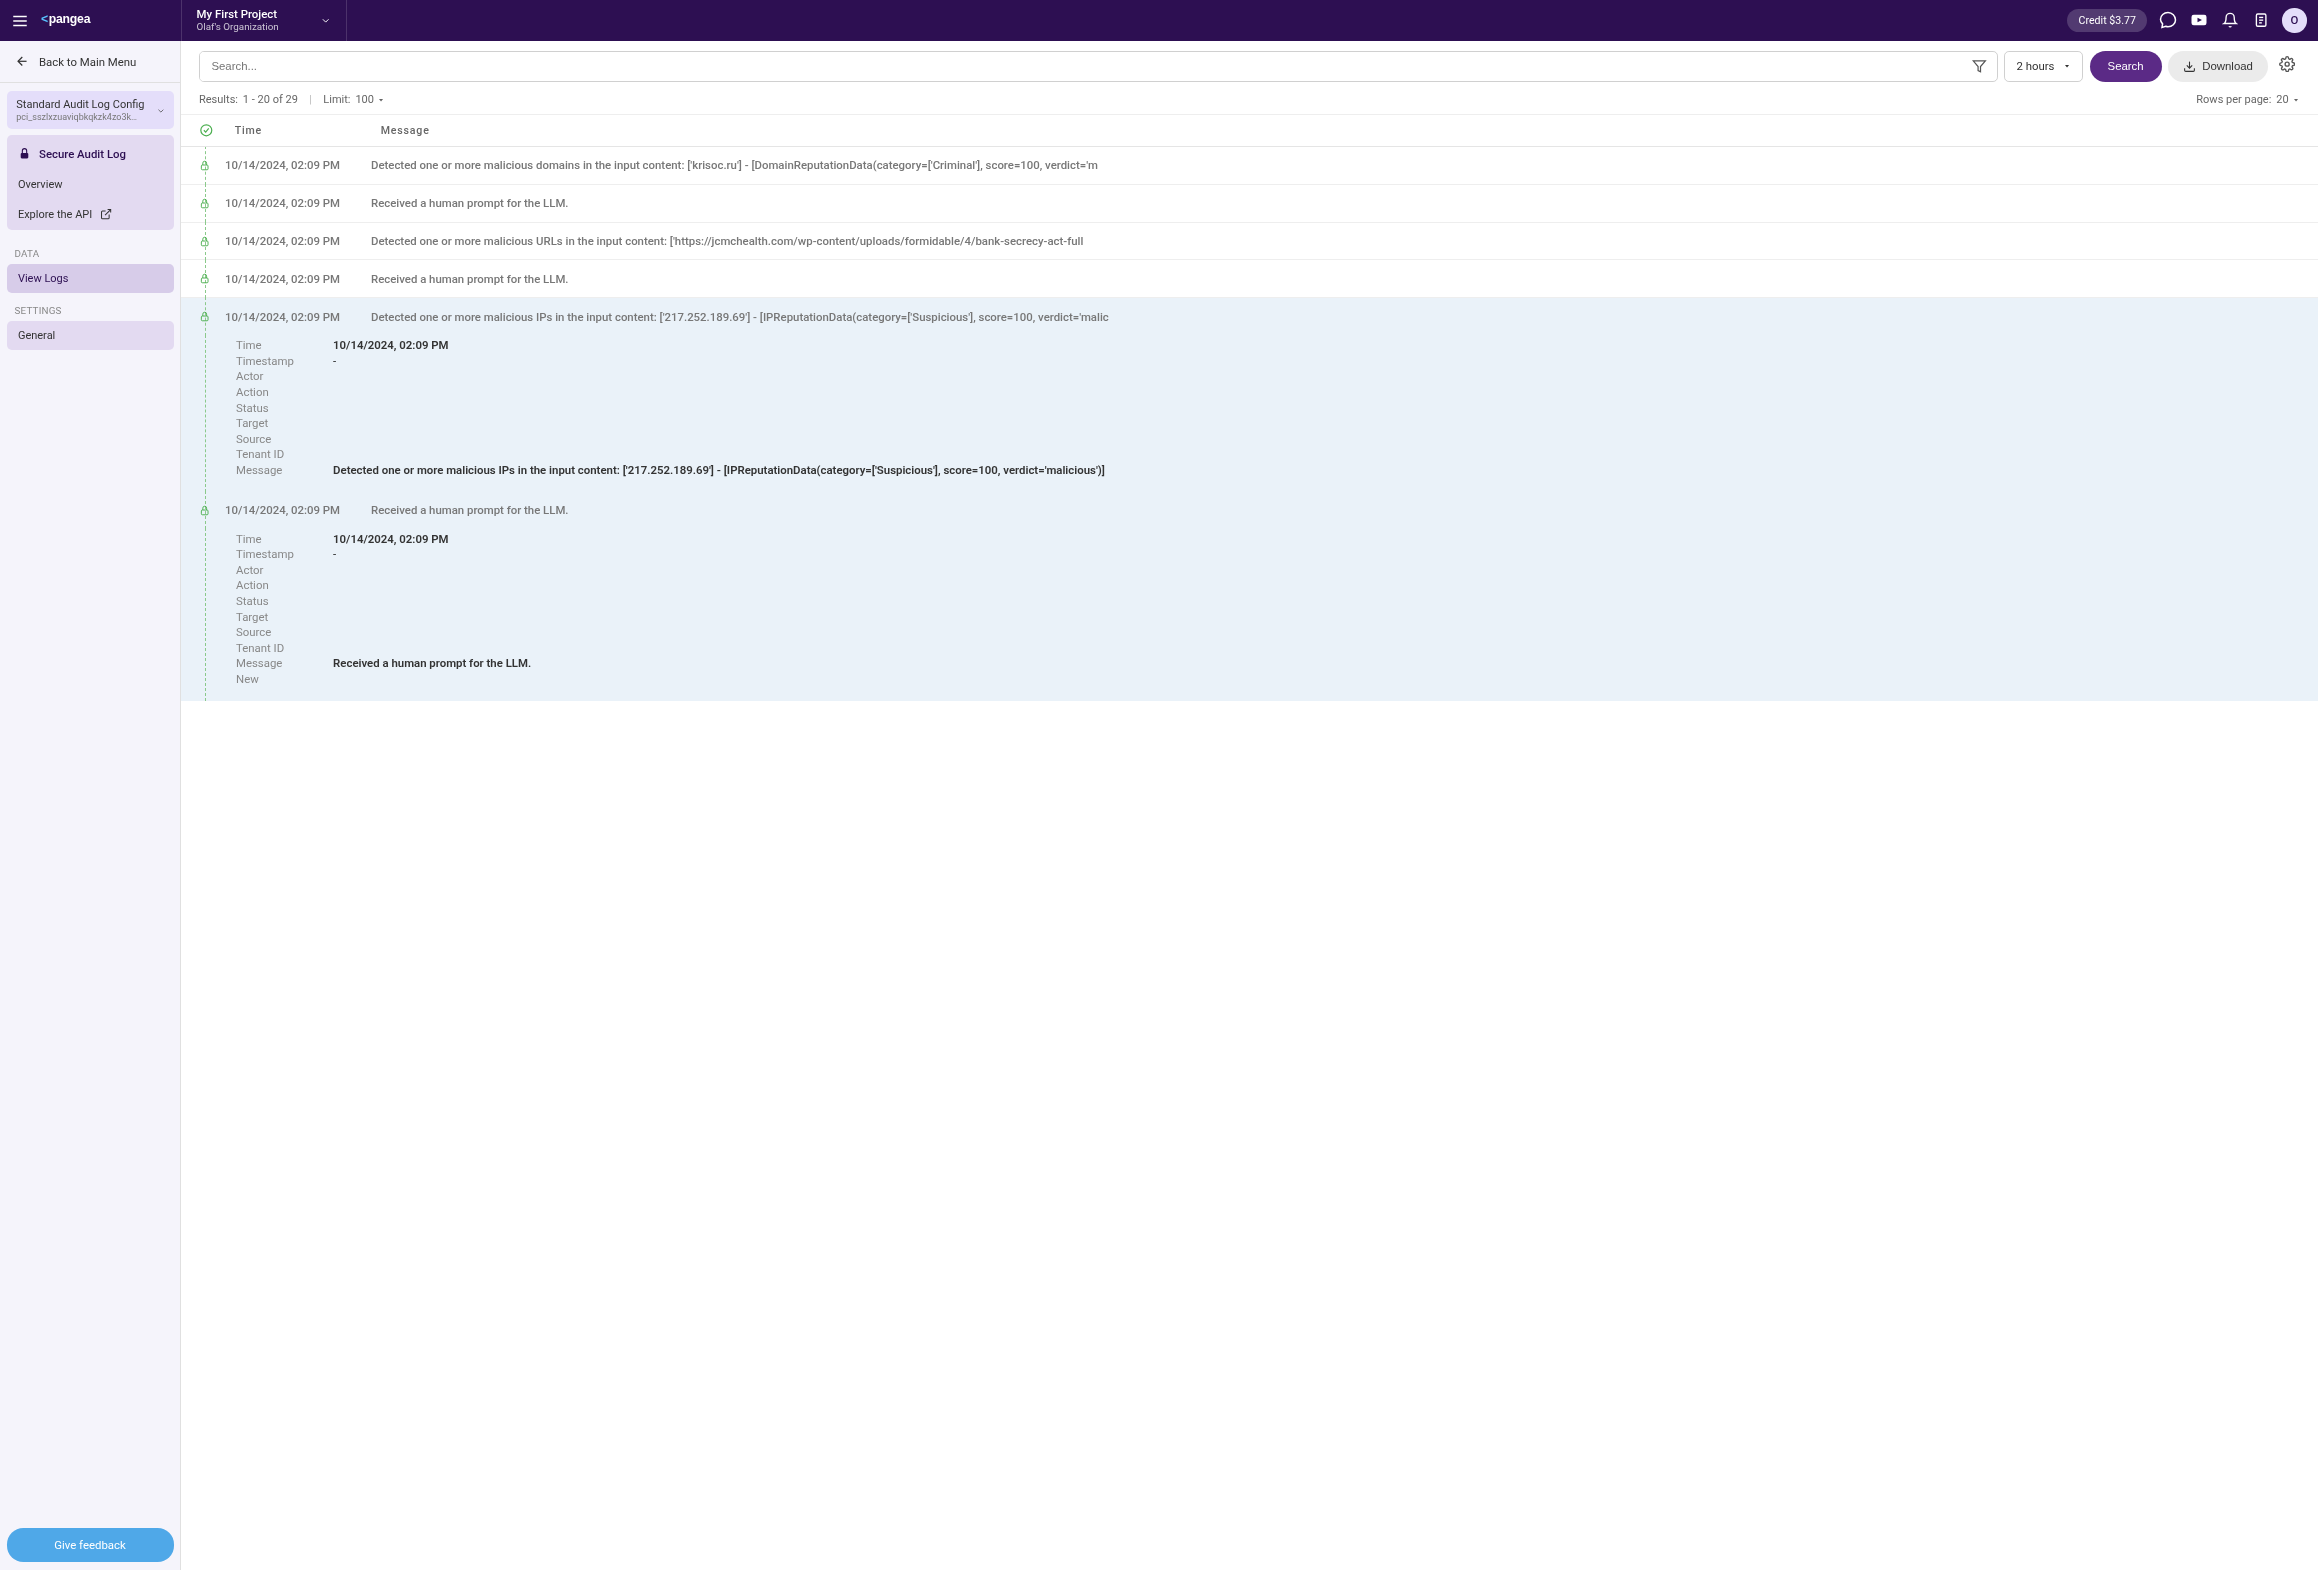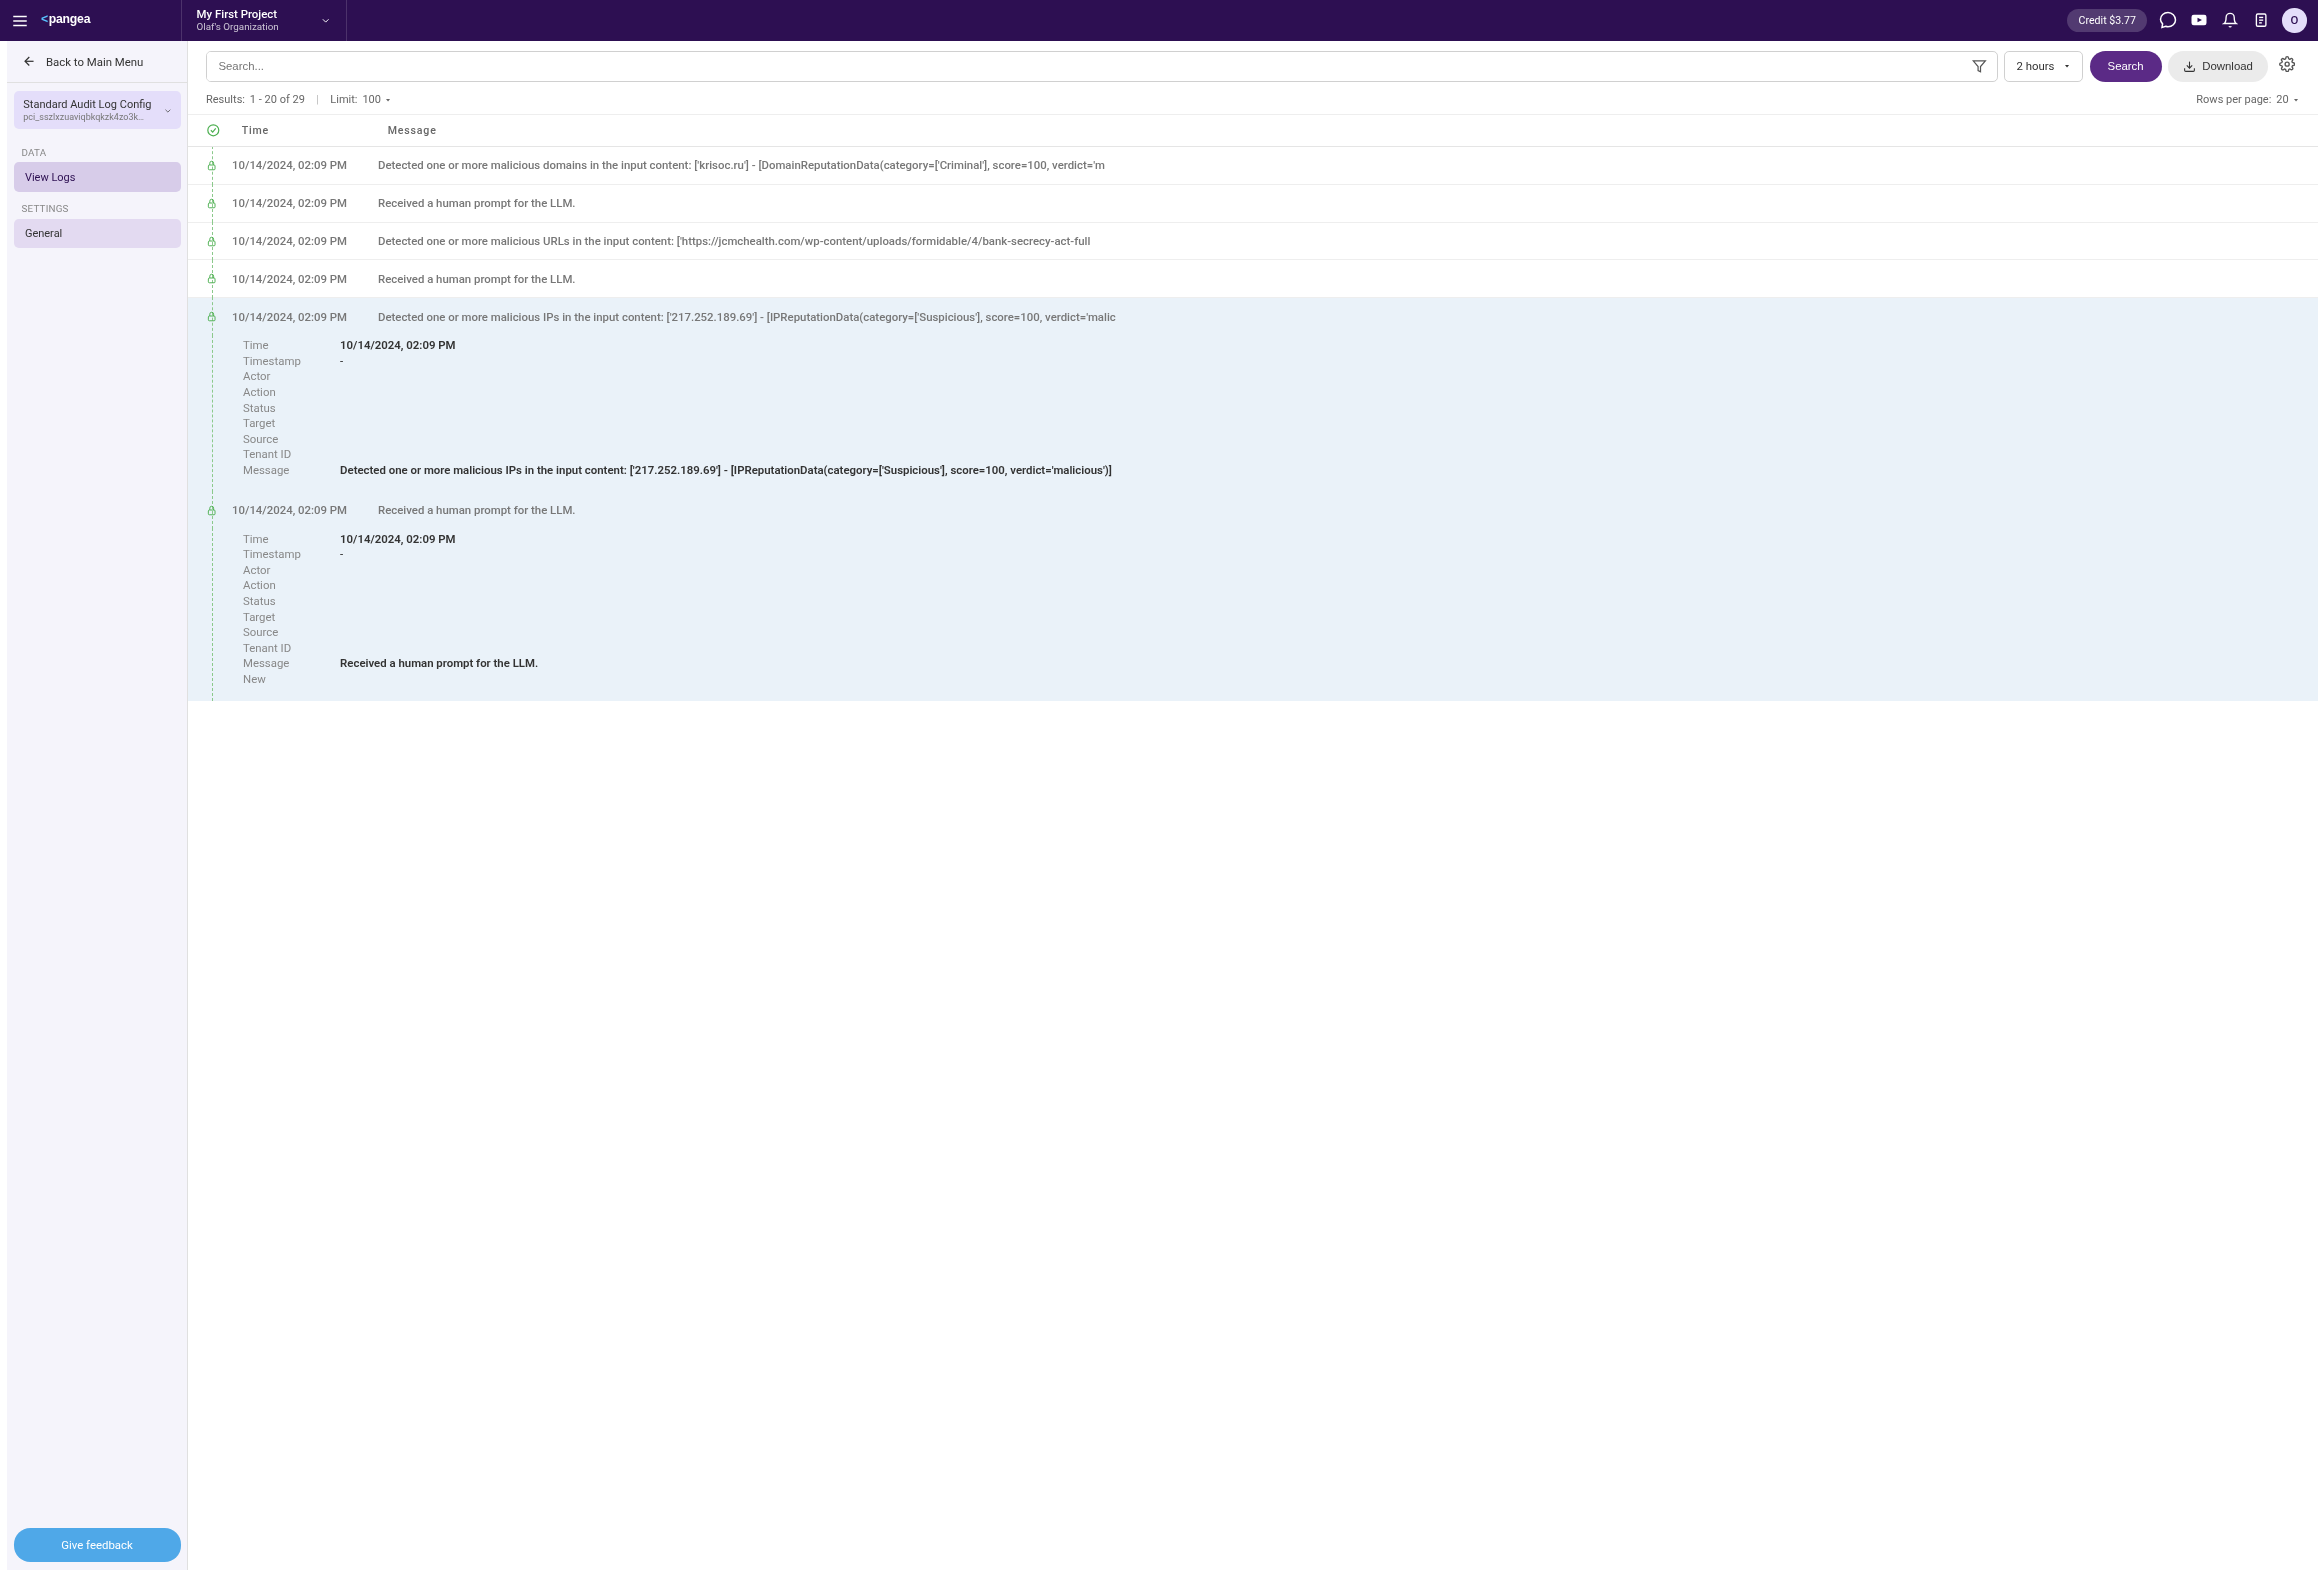--- a/index.html
+++ b/index.html
@@ -15,21 +15,21 @@
 .project-title { font-size: 11.4px; font-weight: 500; line-height: 1.2; }
 .project-org { font-size: 9.8px; color: rgba(255,255,255,0.75); line-height: 1.2; }
 .header-spacer { flex: 1; }
 .header-right { display: flex; align-items: center; gap: 11.4px; padding-right: 11.4px; }
 .credit-pill { background: rgba(255,255,255,0.18); border-radius: 13px; padding: 4.9px 11.4px; font-size: 10.6px; }
 .header-icon { width: 19.5px; height: 19.5px; display: flex; align-items: center; justify-content: center; cursor: pointer; color: #fff; }
 .avatar { width: 24.4px; height: 24.4px; border-radius: 50%; background: #e4defa; color: #2d0f52; display: flex; align-items: center; justify-content: center; font-size: 11.4px; font-weight: 500; }
 
 
 .layout { display: flex; height: calc(100vh - 41px); }
-.sidebar { width: 181px; border-right: 0.8px solid #e0e0e0; background: #f5f4fb; display: flex; flex-direction: column; margin-left: 7px; }
+.sidebar { width: 181px; border-right: 0.8px solid #e0e0e0; background: #f5f4fb; display: flex; flex-direction: column; }
 .back-link { display: flex; align-items: center; gap: 9.8px; padding: 0 14.6px; height: 42px; border-bottom: 0.8px solid #e0e0e0; cursor: pointer; font-size: 11.4px; color: #333; }
 
 .config-block { margin: 8.1px 6.5px 6.5px 6.5px; background: #e4defa; border-radius: 4.9px; padding: 6.5px 9.8px; position: relative; cursor: pointer; }
 .config-title { font-size: 11px; color: #333; }
 .config-sub { font-size: 9px; color: #777; margin-top: 1.6px; white-space: nowrap; overflow: hidden; text-overflow: ellipsis; max-width: 122px; }
 .config-arrow { position: absolute; right: 8.1px; top: 14.6px; color: #555; }
 
 .nav-section { margin: 0 6.5px 6.5px 6.5px; background: #e3daf1; border-radius: 4.9px; padding: 1.6px 0; }
 .nav-head { display: flex; align-items: center; gap: 8.1px; padding: 9.8px 11.4px; font-size: 11.4px; color: #2d0f52; font-weight: 500; }
 .nav-item { padding: 8.1px 11.4px; font-size: 11px; color: #333; cursor: pointer; display: flex; align-items: center; gap: 6.5px; }
@@ -162,20 +162,40 @@
     <div class="config-block">
       <div class="config-title">Standard Audit Log Config</div>
       <div class="config-sub">pci_sszlxzuaviqbkqkzk4zo3kd...</div>
       <div class="config-arrow">
           <svg width="9.8" height="9.8" viewBox="0 0 24 24" fill="none" stroke="currentColor" stroke-width="2">
             <polyline points="6 9 12 15 18 9"></polyline>
           </svg>
         </div>
     </div>
 
+    <div class="nav-section">
+      <div class="nav-head">
+        <svg width="13" height="13" viewBox="0 0 24 24" fill="currentColor">
+            <rect x="5" y="11" width="14" height="10" rx="2"></rect>
+            <path d="M8 11V7a4 4 0 0 1 8 0v4" fill="none" stroke="currentColor" stroke-width="2"></path>
+          </svg>
+        <span>Secure Audit Log</span>
+      </div>
+      <div class="nav-item">
+          <span>Overview</span>
+        </div>
+      <div class="nav-item ext">
+        <span>Explore the API</span>
+        <svg width="12.2" height="12.2" viewBox="0 0 24 24" fill="none" stroke="currentColor" stroke-width="2">
+            <path d="M18 13v6a2 2 0 0 1-2 2H5a2 2 0 0 1-2-2V8a2 2 0 0 1 2-2h6"></path>
+            <polyline points="15 3 21 3 21 9"></polyline>
+            <line x1="10" y1="14" x2="21" y2="3"></line>
+          </svg>
+      </div>
+    </div>
 
     <div class="nav-label">DATA</div>
     <div class="nav-leaf active">View Logs</div>
 
     <div class="nav-label">SETTINGS</div>
     <div class="nav-leaf plain">General</div>
 
     <div class="sidebar-spacer"></div>
     <div class="feedback-btn">Give feedback</div>
   </div>

